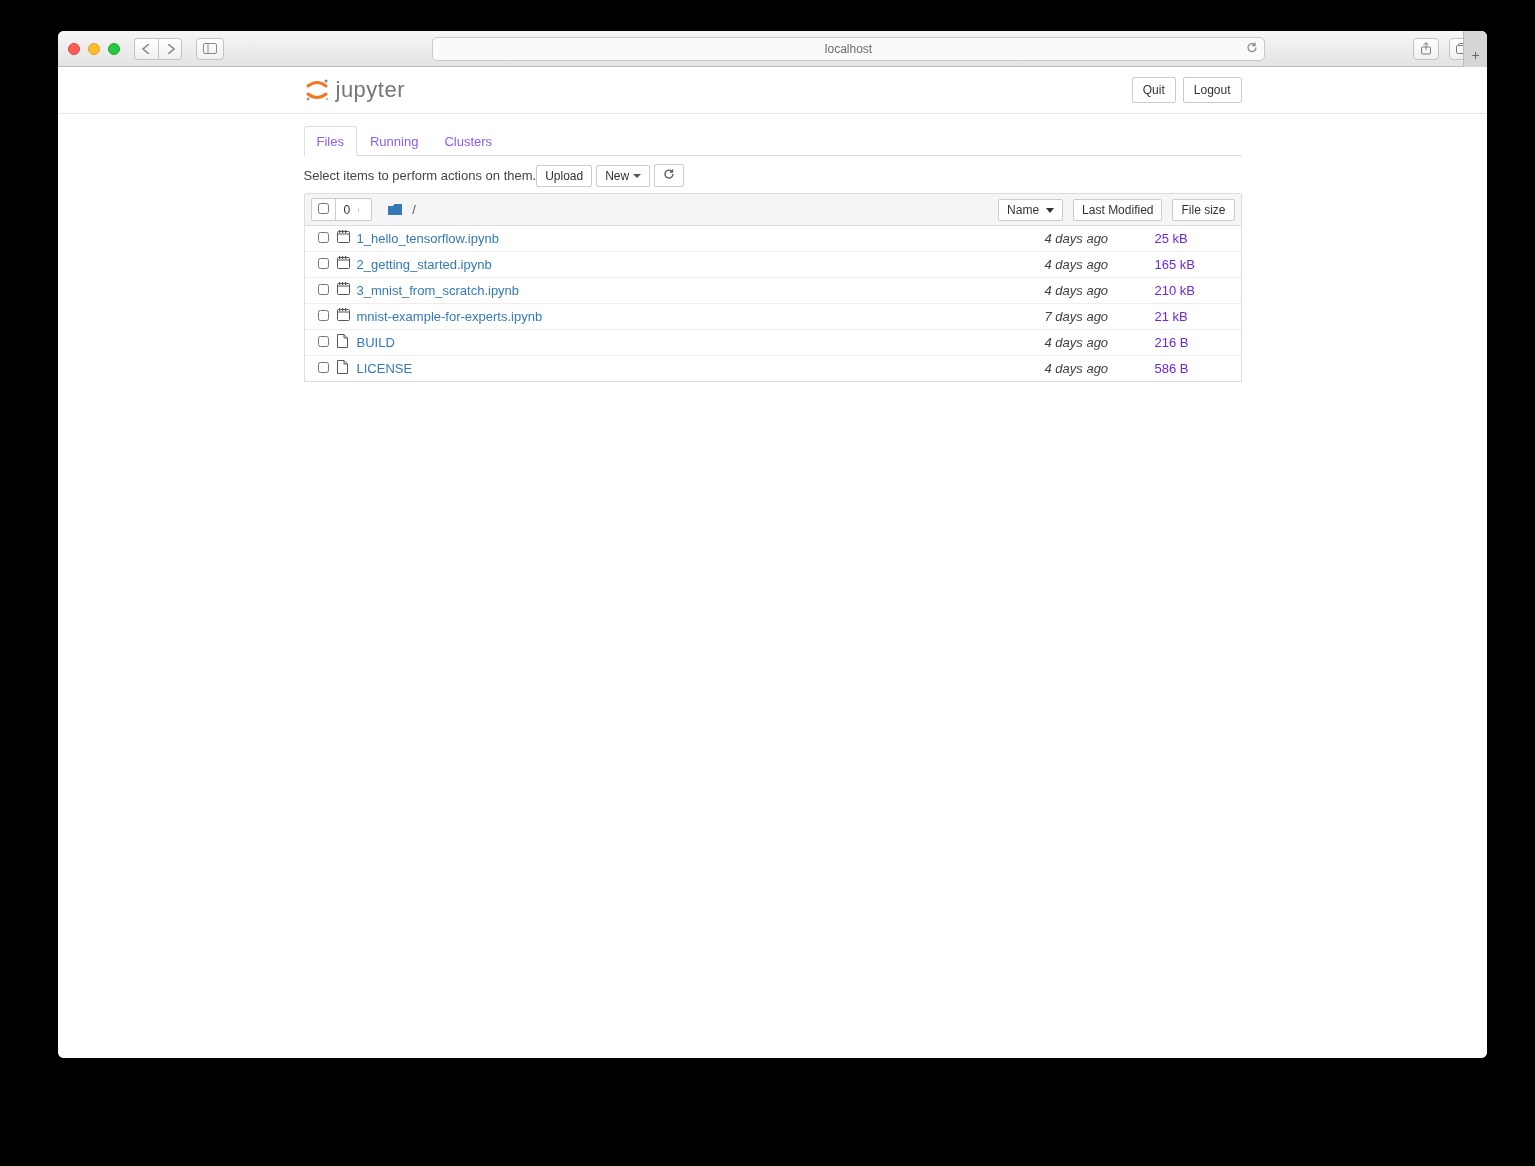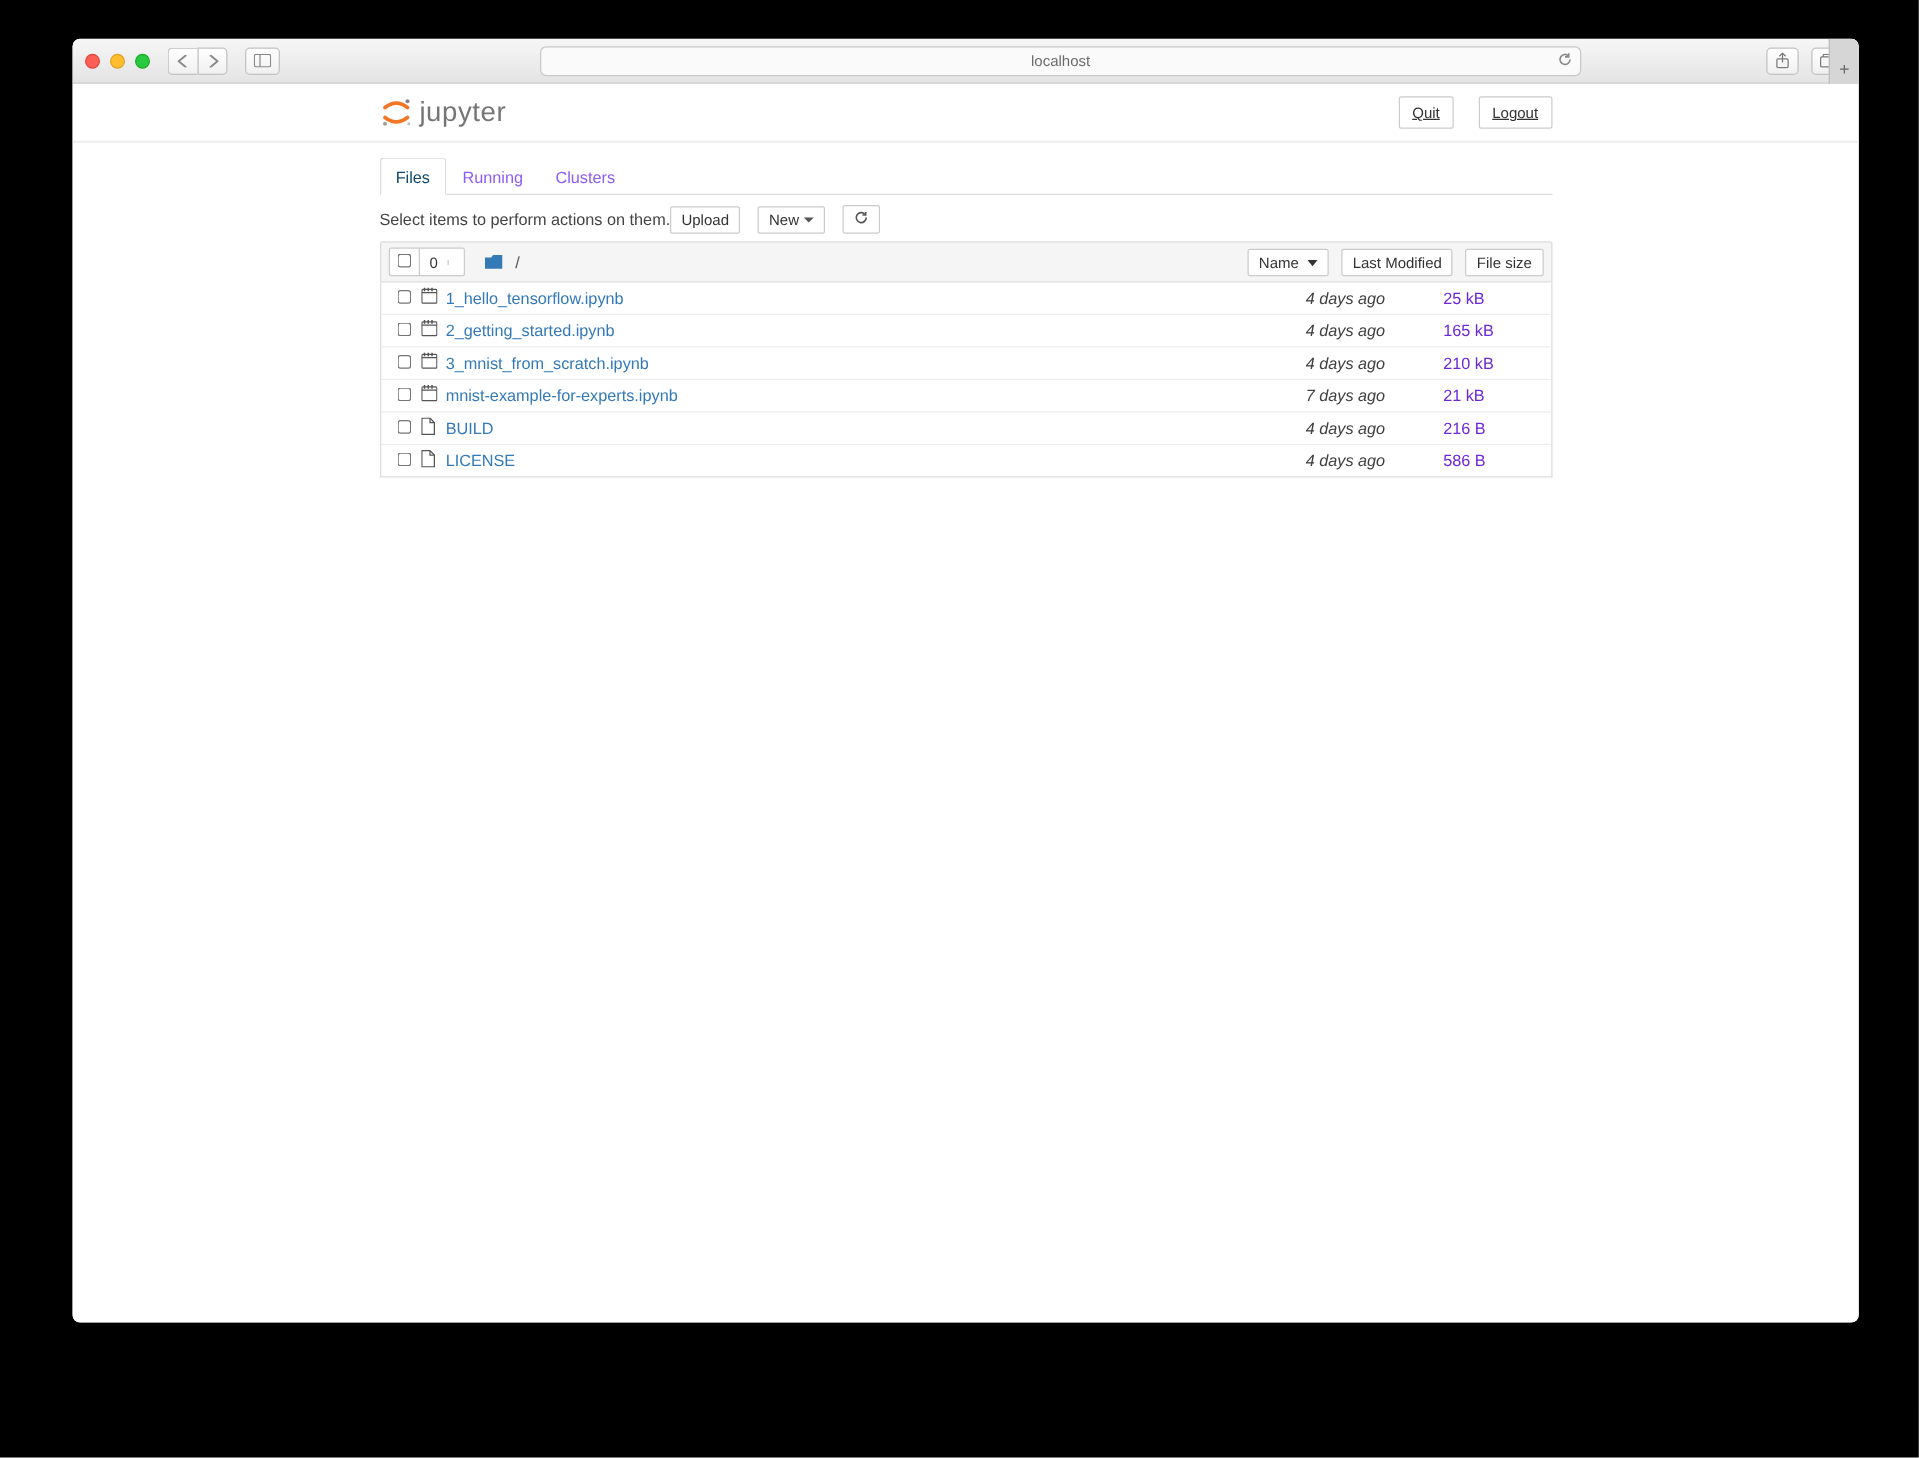--- a/index.html
+++ b/index.html
@@ -83,47 +83,47 @@
   }
   .container { width: 938px; margin: 0 auto; display: flex; align-items: center; justify-content: space-between; }
   .logo { display: flex; align-items: center; gap: 6px; padding: 4px 0; color: #757575; font-size: 22px; letter-spacing: 0.5px; }
   .logo svg { display: block; }
   .btn {
     border: 1px solid #ccc; border-radius: 2px;
     background: #fff; padding: 5px 10px; font-size: 12px;
     color: #333; cursor: pointer;
   }
   .btn.small { padding: 3px 8px; font-size: 12px; }
-  .header-buttons { display: flex; gap: 20px; text-decoration: underline; }
+  .header-buttons { display: flex; gap: 7px; }
 
   .tabs-row {
     width: 938px; margin: 12px auto 0;
     border-bottom: 1px solid #ddd;
     display: flex;
   }
   .tab {
     padding: 7px 12px 6px; font-size: 13px; color: #8b5cf6;
     border: 1px solid transparent; border-bottom: none;
     margin-bottom: -1px;
     cursor: pointer;
   }
   .tab.active {
-    color: #0c4a6e;
+    color: #8b5cf6;
     border-color: #ddd;
     border-bottom: 1px solid #fff;
     border-radius: 3px 3px 0 0;
     background: #fff;
   }
 
   .toolbar-row {
     width: 938px; margin: 8px auto 0;
     display: flex; align-items: center; justify-content: flex-start;
     font-size: 13px; color: #444;
   }
-  .toolbar-right { display: flex; gap: 14px; align-items: center; }
+  .toolbar-right { display: flex; gap: 4px; align-items: center; }
   .btn .caret::after { content: ""; display: inline-block; margin-left: 4px;
     border-top: 4px solid #555; border-left: 4px solid transparent; border-right: 4px solid transparent; vertical-align: middle; }
 
   .list-header {
     width: 938px; margin: 6px auto 0;
     background: #f5f5f5;
     border: 1px solid #ddd;
     border-radius: 2px 2px 0 0;
     display: flex; align-items: center;
     padding: 4px 6px;

